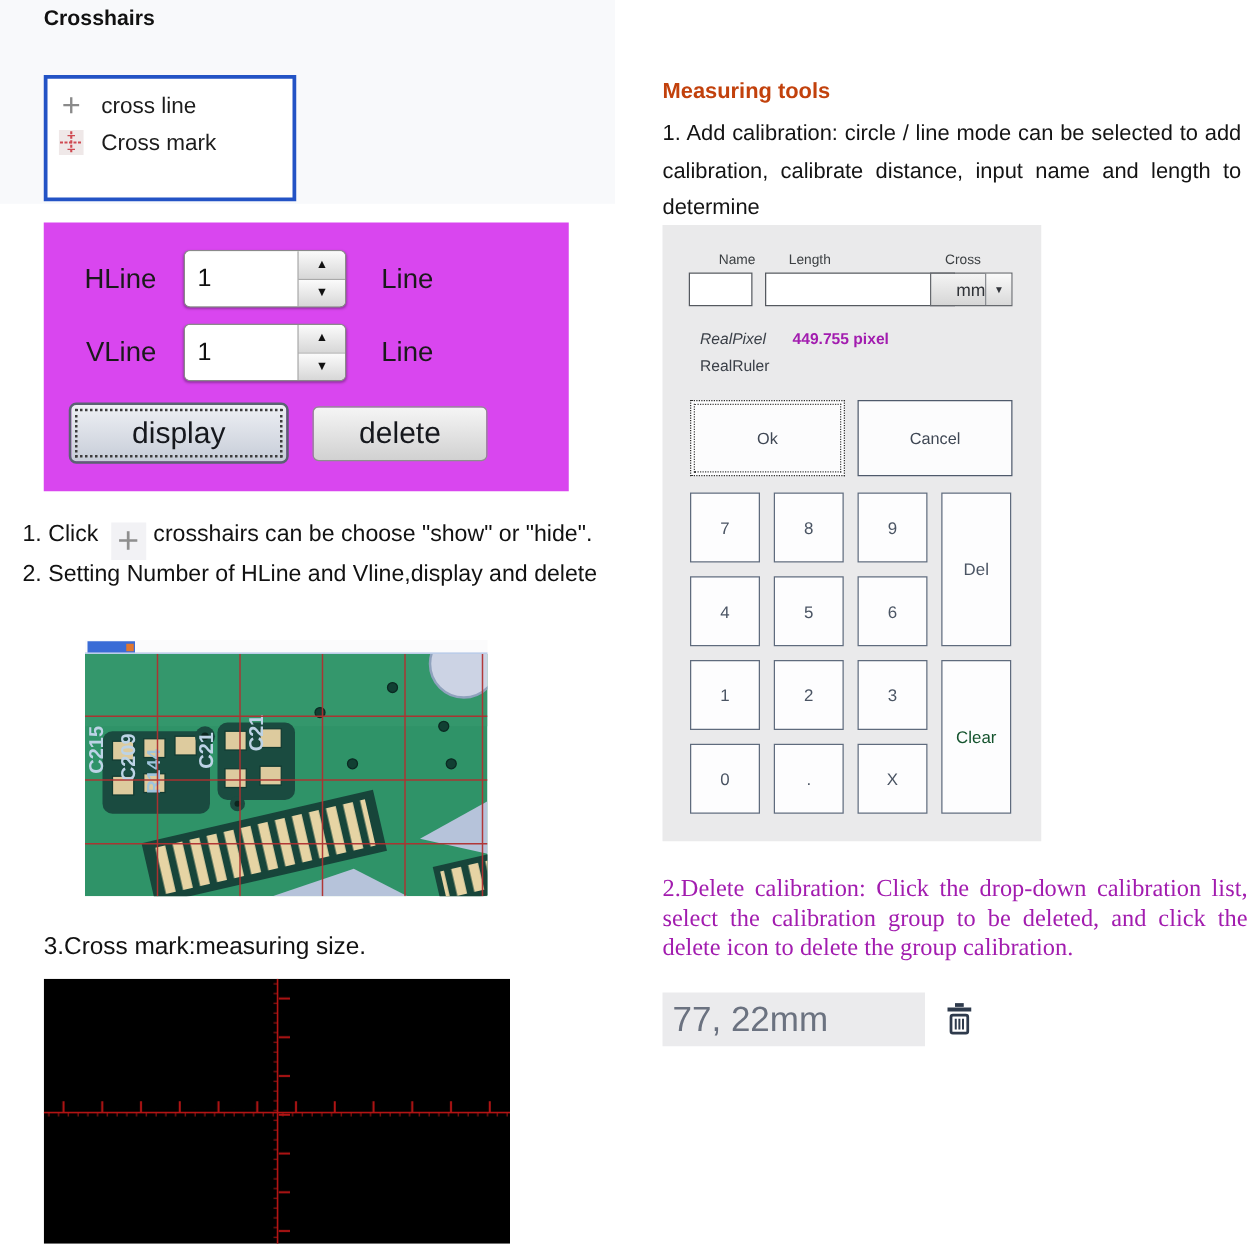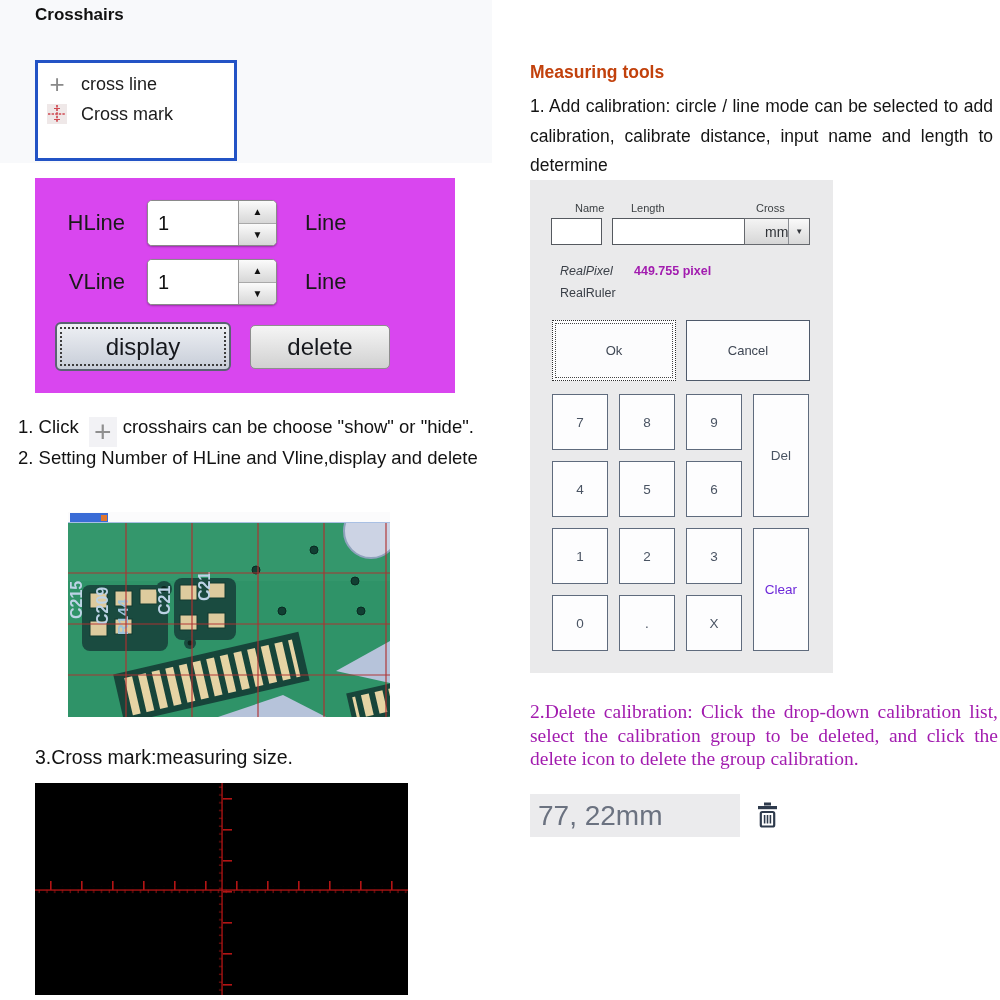--- a/index.html
+++ b/index.html
@@ -74,21 +74,21 @@
              color:#3f4754; display:flex; align-items:center; justify-content:center;
              font-family:"Liberation Sans", sans-serif; }
   .btn-ok { left:22px; top:140px; border:1px dotted #2d2d2d; outline:1px dotted #444; outline-offset:-4px; }
   .btn-cancel { left:156px; top:140px; border:1px solid #4f5a6b; }
   .keypad { position:absolute; left:22px; top:214px; display:grid;
             grid-template-columns:repeat(4,56px); grid-auto-rows:56px; gap:11px; }
   .key { background:#fdfdfe; border:1px solid #5f6b7d; color:#4a5463; font-size:13.5px;
          display:flex; align-items:center; justify-content:center;
          font-family:"Liberation Sans", sans-serif; }
   .key-del { grid-column:4; grid-row:1 / span 2; }
-  .key-clear { grid-column:4; grid-row:3 / span 2; color:#6d28d9; }
+  .key-clear { grid-column:4; grid-row:3 / span 2; color:#14532d; }
 
   .para2 { left:530px; top:700px; width:468px; font-size:19.5px; line-height:23.5px;
            text-align:justify; color:#a21caf;font-family:Liberation Serif, serif; }
   .cal-dd { left:530px; top:794px; width:210px; height:43px; background:#ebebed;
             display:flex; align-items:center; padding-left:8px; }
   .cal-dd span { font-size:28px; color:#6b7280; }
   .trash-btn { left:753px; top:801px; width:28px; height:30px; background:none; border:0; }
 </style>
 </head>
 <body>

